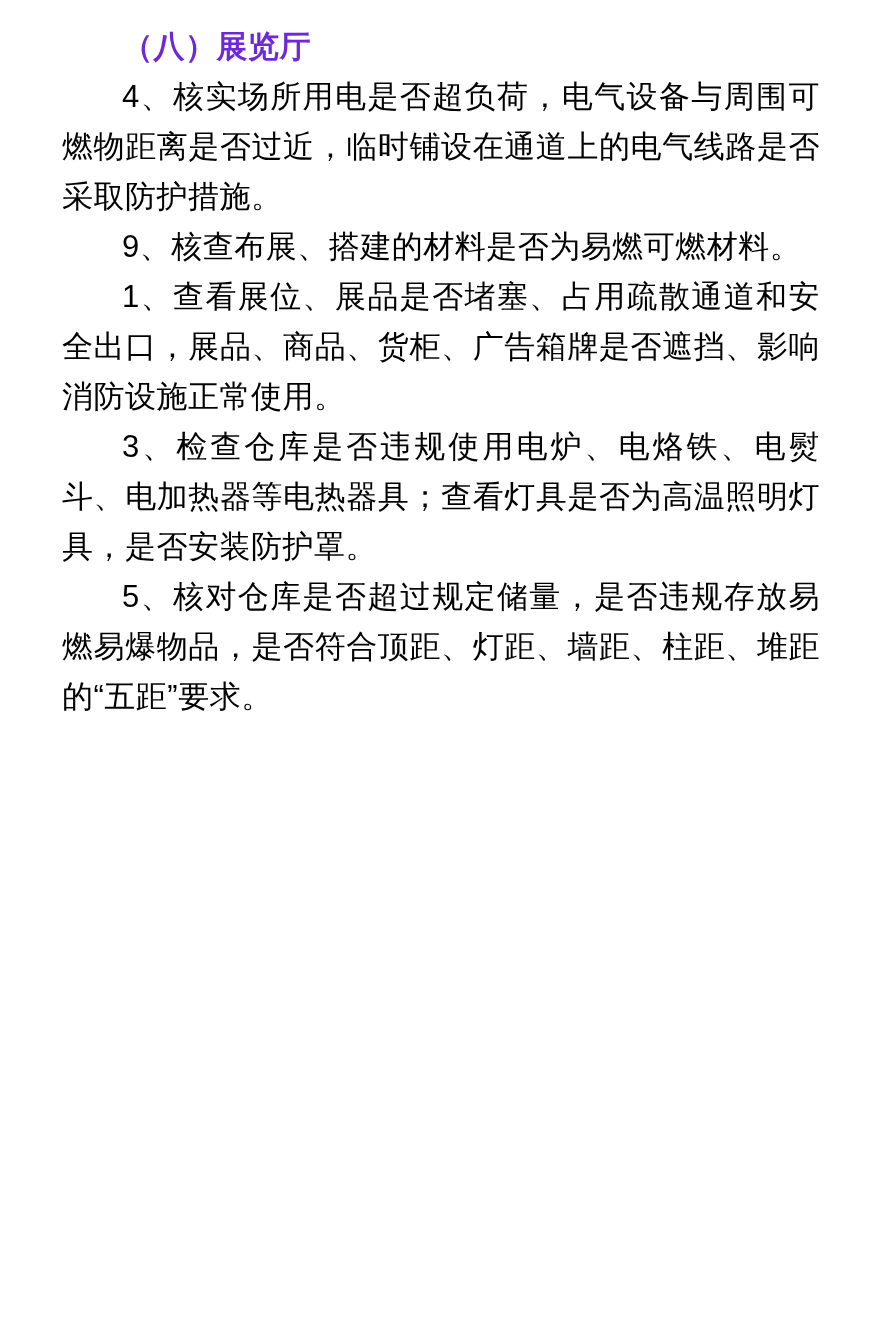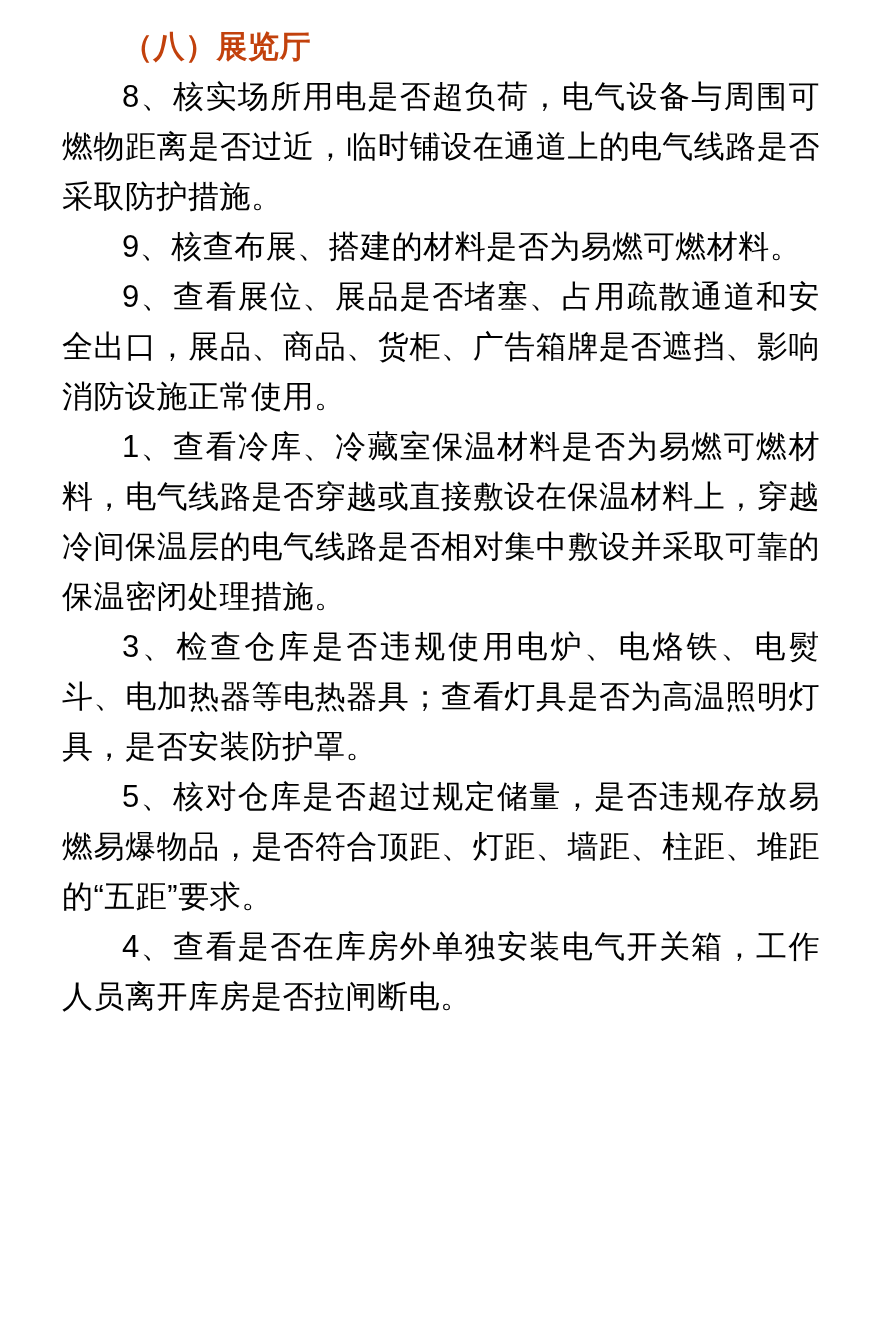--- a/index.html
+++ b/index.html
@@ -21,21 +21,21 @@
     padding: 22px 58px 0 62px;
     background: #ffffff;
   }
   .doc-heading {
     margin: 0;
     font-size: 31px;
     line-height: 50px;
     font-weight: 700;
     text-indent: 60px;
     letter-spacing: 0.5px;
-    color: #c2410c;
+    color: #6d28d9;
   }
   .doc-para {
     margin: 0;
     font-size: 31px;
     line-height: 50px;
     font-weight: 400;
     text-indent: 60px;
     text-align: justify;
     text-justify: inter-character;
     letter-spacing: 0.5px;
@@ -43,30 +43,28 @@
     word-break: break-all;
   }
 </style>
 </head>
 <body>
 
 <div class="page">
 
   <h2 class="doc-heading">（八）展览厅</h2>
 
-  <p class="doc-para">8、核实场所用电是否超负荷，电气设备与周围可燃物距离是否过近，临时铺设在通道上的电气线路是否采取防护措施。</p>
+  <p class="doc-para">4、核实场所用电是否超负荷，电气设备与周围可燃物距离是否过近，临时铺设在通道上的电气线路是否采取防护措施。</p>
 
 
   <p class="doc-para">9、核查布展、搭建的材料是否为易燃可燃材料。</p>
 
-  <p class="doc-para">9、查看展位、展品是否堵塞、占用疏散通道和安全出口，展品、商品、货柜、广告箱牌是否遮挡、影响消防设施正常使用。</p>
+  <p class="doc-para">1、查看展位、展品是否堵塞、占用疏散通道和安全出口，展品、商品、货柜、广告箱牌是否遮挡、影响消防设施正常使用。</p>
 
 
 
-  <p class="doc-para">1、查看冷库、冷藏室保温材料是否为易燃可燃材料，电气线路是否穿越或直接敷设在保温材料上，穿越冷间保温层的电气线路是否相对集中敷设并采取可靠的保温密闭处理措施。</p>
 
   <p class="doc-para">3、检查仓库是否违规使用电炉、电烙铁、电熨斗、电加热器等电热器具；查看灯具是否为高温照明灯具，是否安装防护罩。</p>
 
   <p class="doc-para">5、核对仓库是否超过规定储量，是否违规存放易燃易爆物品，是否符合顶距、灯距、墙距、柱距、堆距的“五距”要求。</p>
 
-  <p class="doc-para">4、查看是否在库房外单独安装电气开关箱，工作人员离开库房是否拉闸断电。</p>
 
 </div>
 
 </body></html>

